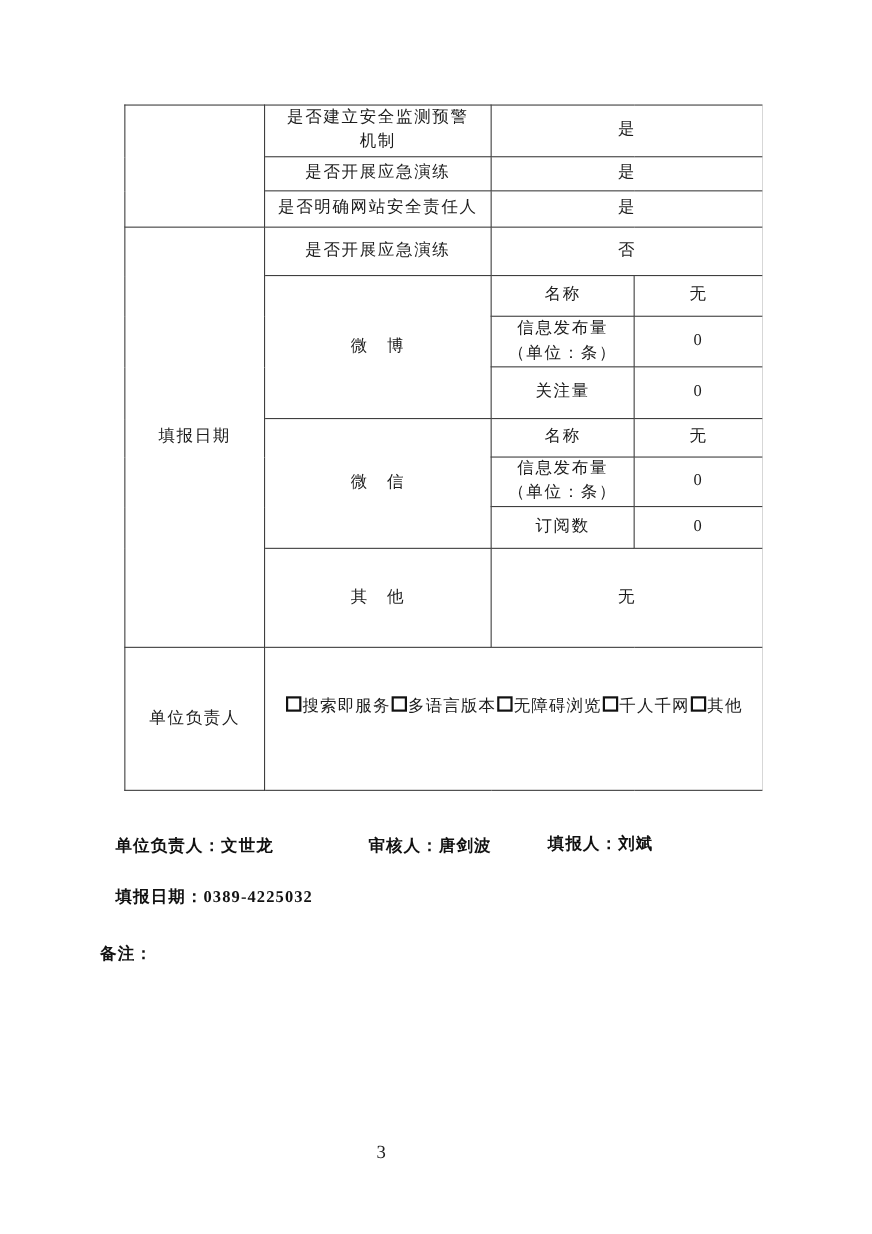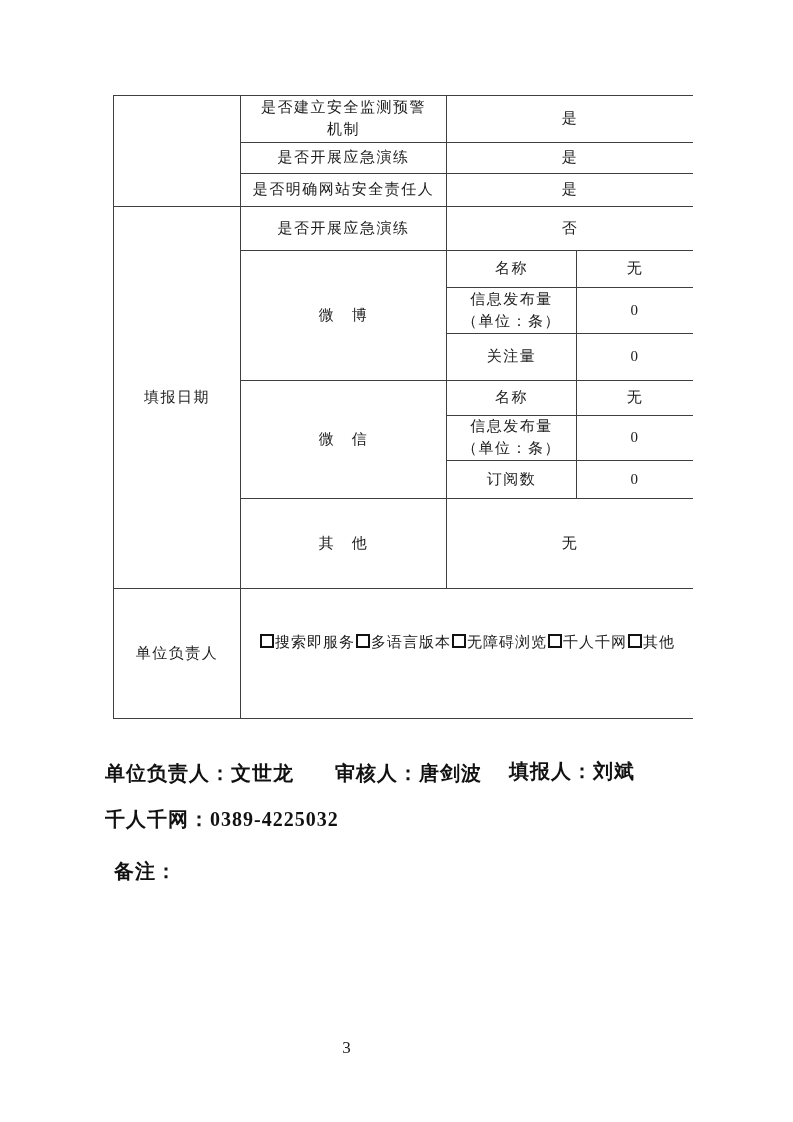--- a/index.html
+++ b/index.html
@@ -44,21 +44,21 @@
     display: inline-block;
     width: 10px;
     height: 10px;
     border: 2px solid #111111;
     vertical-align: -1px;
     margin: 0 1px;
     background: #ffffff;
   }
   .footer-item {
     position: absolute;
-    font-size: 20px;
+    font-size: 15px;
     font-weight: bold;
     letter-spacing: 1px;
     white-space: nowrap;
     color: #111111;
   }
   .page-number {
     position: absolute;
     top: 1038px;
     left: 0;
     width: 100%;
@@ -157,27 +157,27 @@
     </tr>
   </tbody>
     </table>
 
   <div class="footer-item" style="left:105px; top:760px;">
     <span>单位负责人：</span><span>文世龙</span>
   </div>
   <div class="footer-item" style="left:335px; top:760px;">
     <span>审核人：</span><span>唐剑波</span>
   </div>
-  <div class="footer-item" style="left:509px; top:758px;text-align:center;">
+  <div class="footer-item" style="left:498px; top:758px;text-align:center;">
     <span>填报人：</span><span>刘斌</span>
   </div>
 
   <div class="footer-item" style="left:105px; top:806px;">
-    <span>千人千网：</span><span>0389-4225032</span>
+    <span>填报日期：</span><span>0389-4225032</span>
   </div>
 
-  <div class="footer-item" style="left:114px; top:858px;">
+  <div class="footer-item" style="left:91px; top:858px;">
     <span>备注：</span><span></span>
   </div>
 
   <div class="page-number">3</div>
 
 </div>
 
 </body></html>

